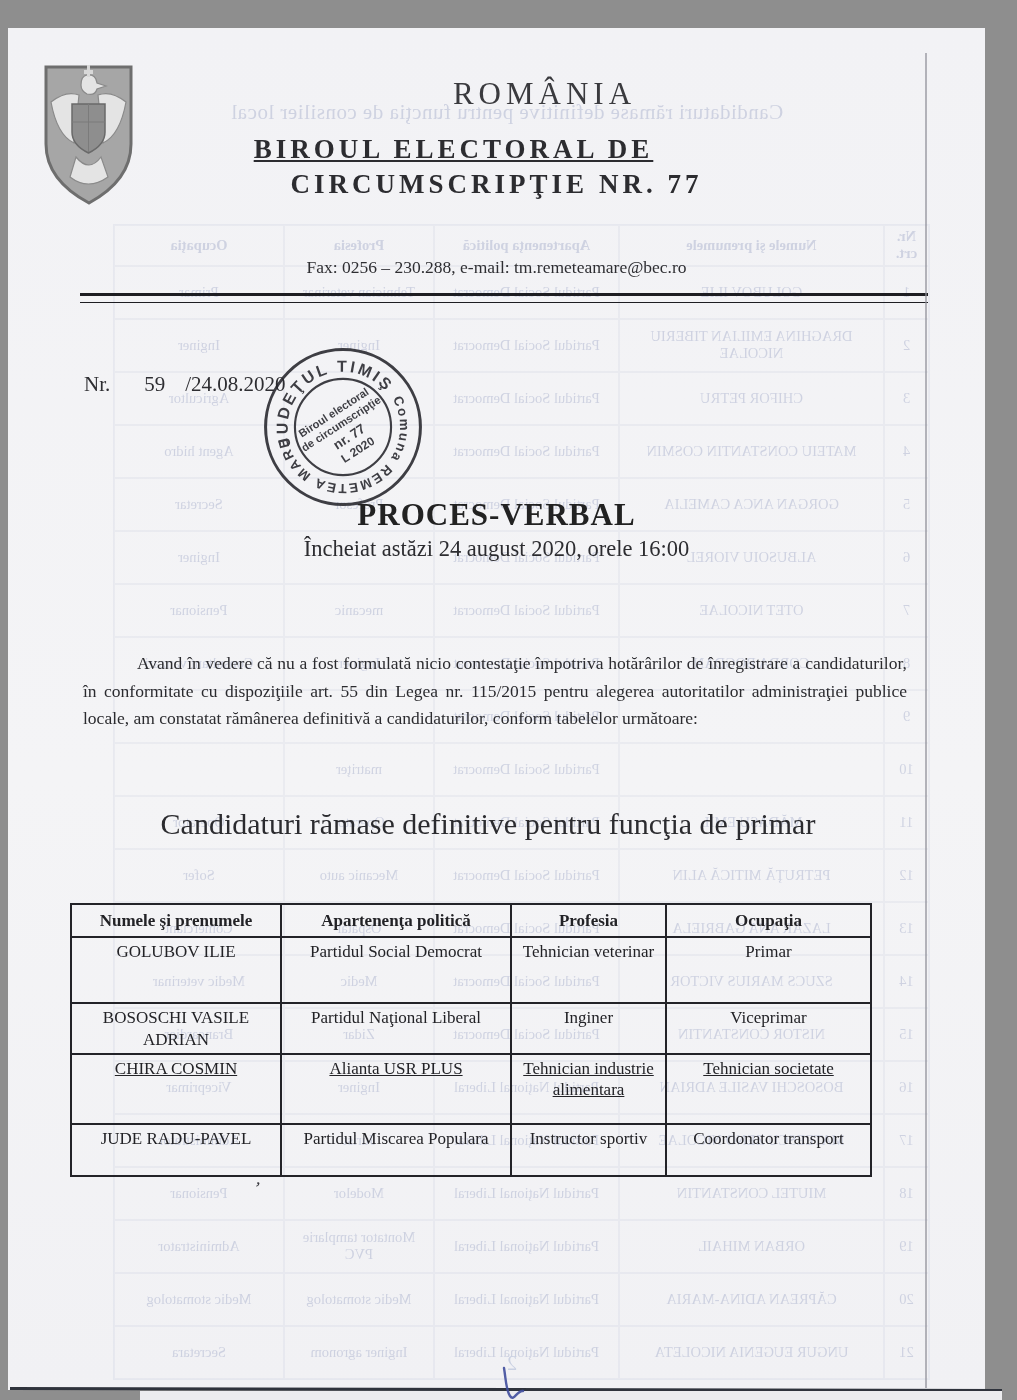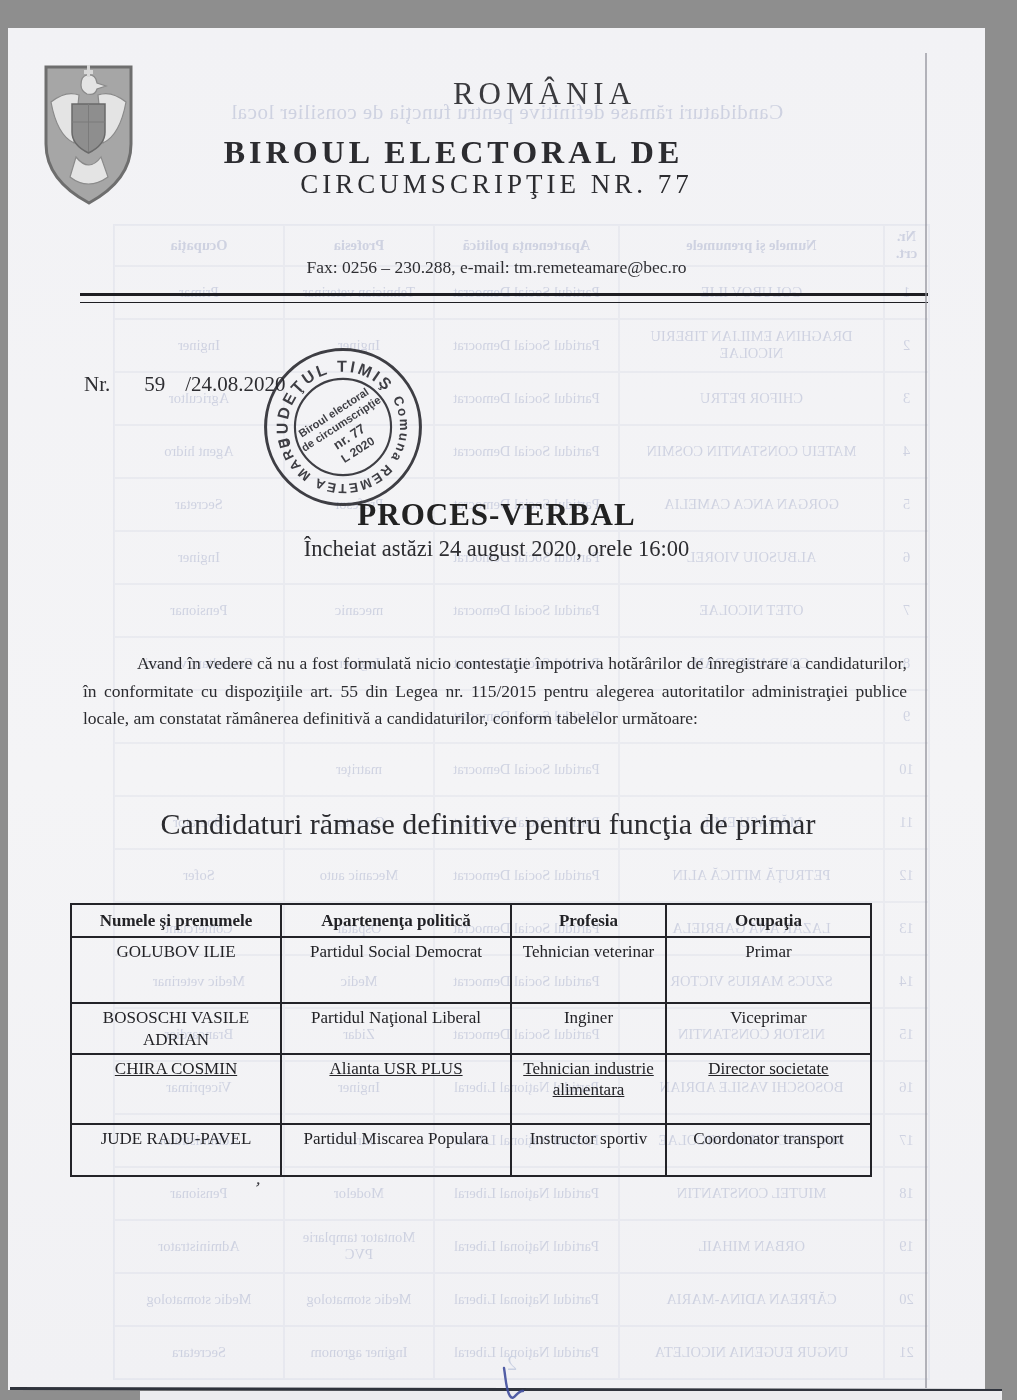--- a/index.html
+++ b/index.html
@@ -18,22 +18,22 @@
                border:1px solid rgba(150,160,195,.30);}
   .bleed-row,.bleed-header{display:grid;grid-template-columns:45px 265px 185px 150px 170px;}
   .bleed-row{min-height:53px;}
   .bleed-header{min-height:26px;font-weight:bold;}
   .bleed-cell{border:1px solid rgba(150,160,195,.28);display:flex;align-items:center;
               justify-content:center;text-align:center;font-size:14.5px;line-height:1.2;
               padding:2px 4px;}
   .bleed-num{position:absolute;left:500px;top:1352px;font-size:20px;color:#8fa0c8;}
   
   .t-romania{left:8px;top:76px;width:977px;font-size:31px;letter-spacing:5px;color:#3a3a3e;margin-left:48px;}
-  .t-org1{left:8px;top:134px;width:891px;font-size:32px;font-weight:bold;letter-spacing:4px;color:#2c2c30;}
-  .t-org2{left:8px;top:169px;width:977px;font-size:27px;font-weight:normal;letter-spacing:4px;color:#2c2c30;text-align:center;}
+  .t-org1{left:8px;top:134px;width:891px;font-size:27px;font-weight:bold;letter-spacing:4px;color:#2c2c30;text-decoration:underline;}
+  .t-org2{left:8px;top:169px;width:977px;font-size:27px;font-weight:bold;letter-spacing:4px;color:#2c2c30;text-align:center;}
   .t-addr1{left:8px;top:231px;width:977px;font-size:17.5px;color:#2e2e32;}
   .t-addr2{left:8px;top:257px;width:977px;font-size:17.5px;color:#2e2e32;}
   .rule{left:80px;top:293px;width:848px;height:6px;border-top:3px solid #1d1d22;border-bottom:1px solid #1d1d22;}
   .t-nr{left:84px;top:372px;font-size:21px;color:#2e2e32;}
   .t-nr .num{margin-left:34px;}
   .t-nr .date{margin-left:20px;}
   .t-title{left:8px;top:497px;width:977px;font-size:31px;font-weight:bold;letter-spacing:1px;color:#222;}
   .t-sub{left:8px;top:536px;width:977px;font-size:22.5px;color:#2c2c30;}
   .t-par{left:83px;top:650px;width:824px;font-size:17.5px;line-height:27.5px;
          text-align:justify;text-indent:54px;color:#2b2b2f;}
@@ -296,21 +296,21 @@
     <tr class="r2">
       <td>BOSOSCHI VASILE ADRIAN</td>
       <td>Partidul Naţional Liberal</td>
       <td>Inginer</td>
       <td>Viceprimar</td>
     </tr>
     <tr class="r3">
       <td>CHIRA COSMIN</td>
       <td>Alianta USR PLUS</td>
       <td>Tehnician industrie alimentara</td>
-      <td>Director societate</td>
+      <td>Tehnician societate</td>
     </tr>
     <tr class="r4">
       <td>JUDE RADU-PAVEL</td>
       <td>Partidul Miscarea Populara</td>
       <td>Instructor sportiv</td>
       <td>Coordonator transport</td>
     </tr>
   </tbody>
     </table>
 

